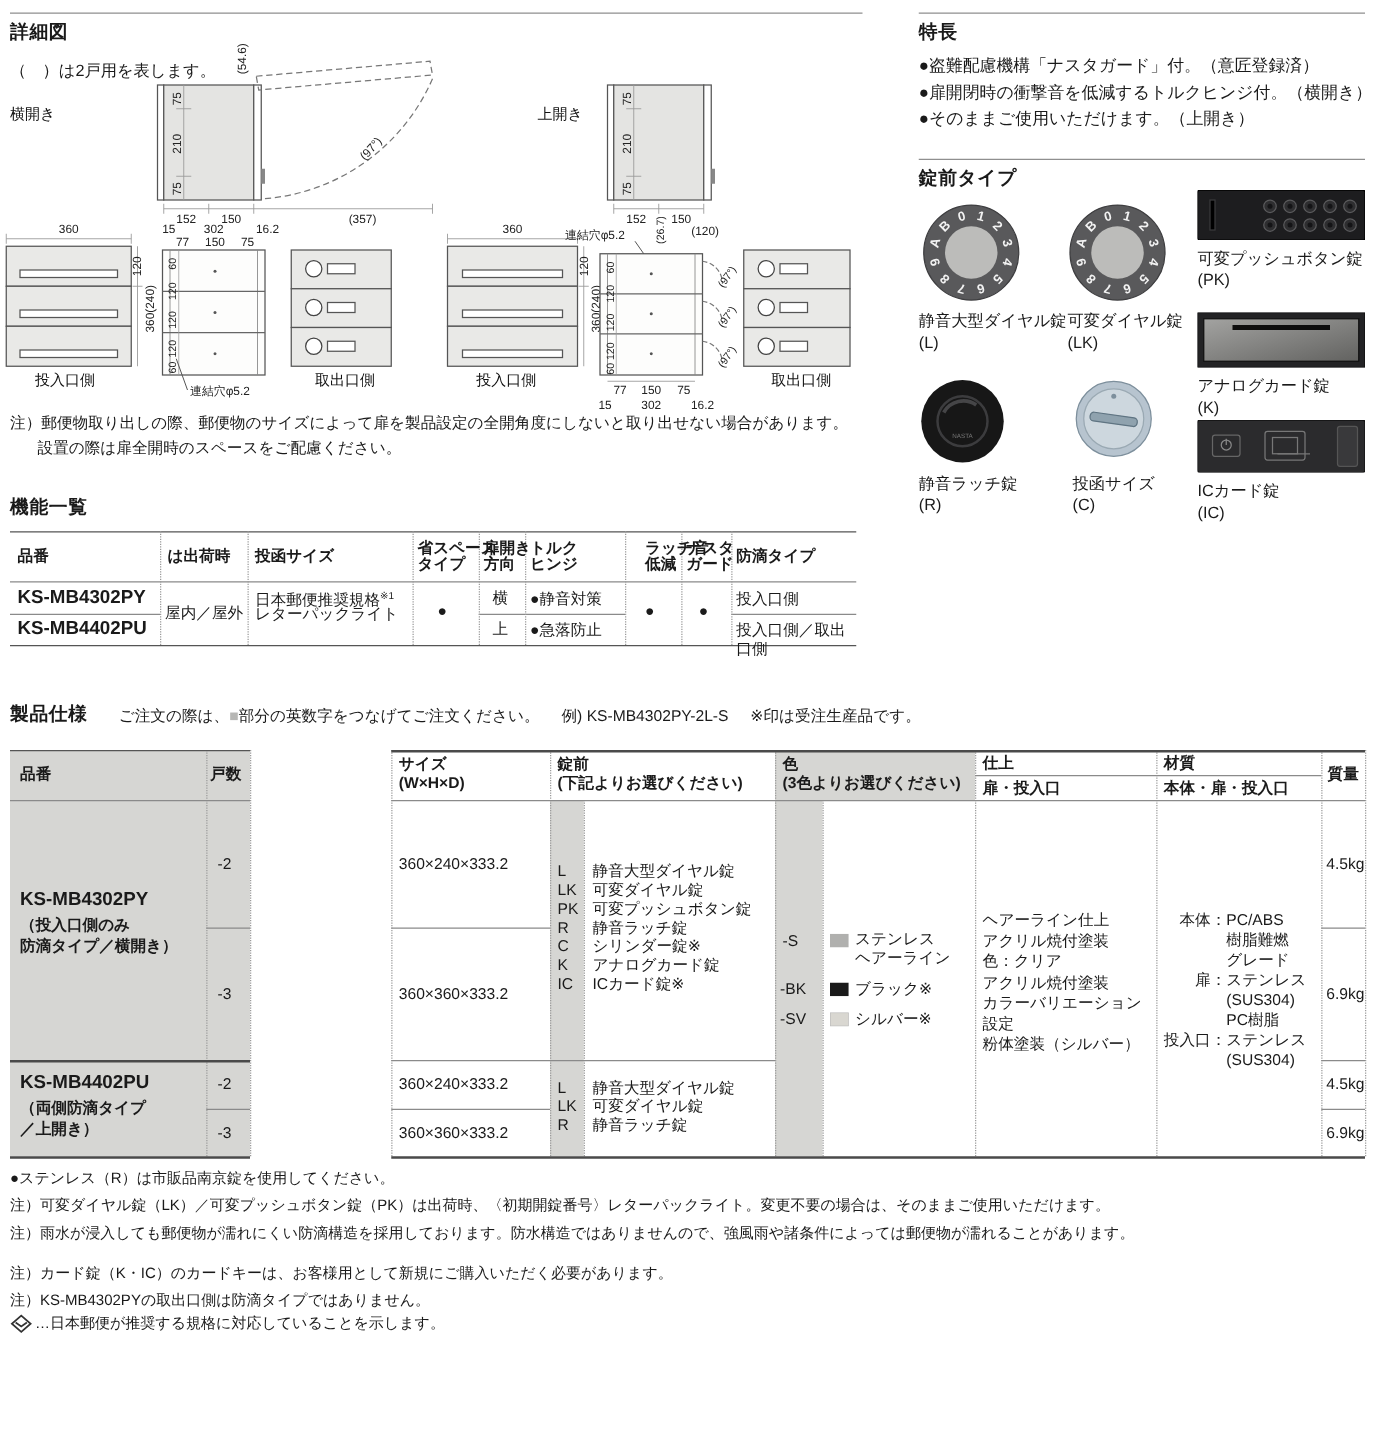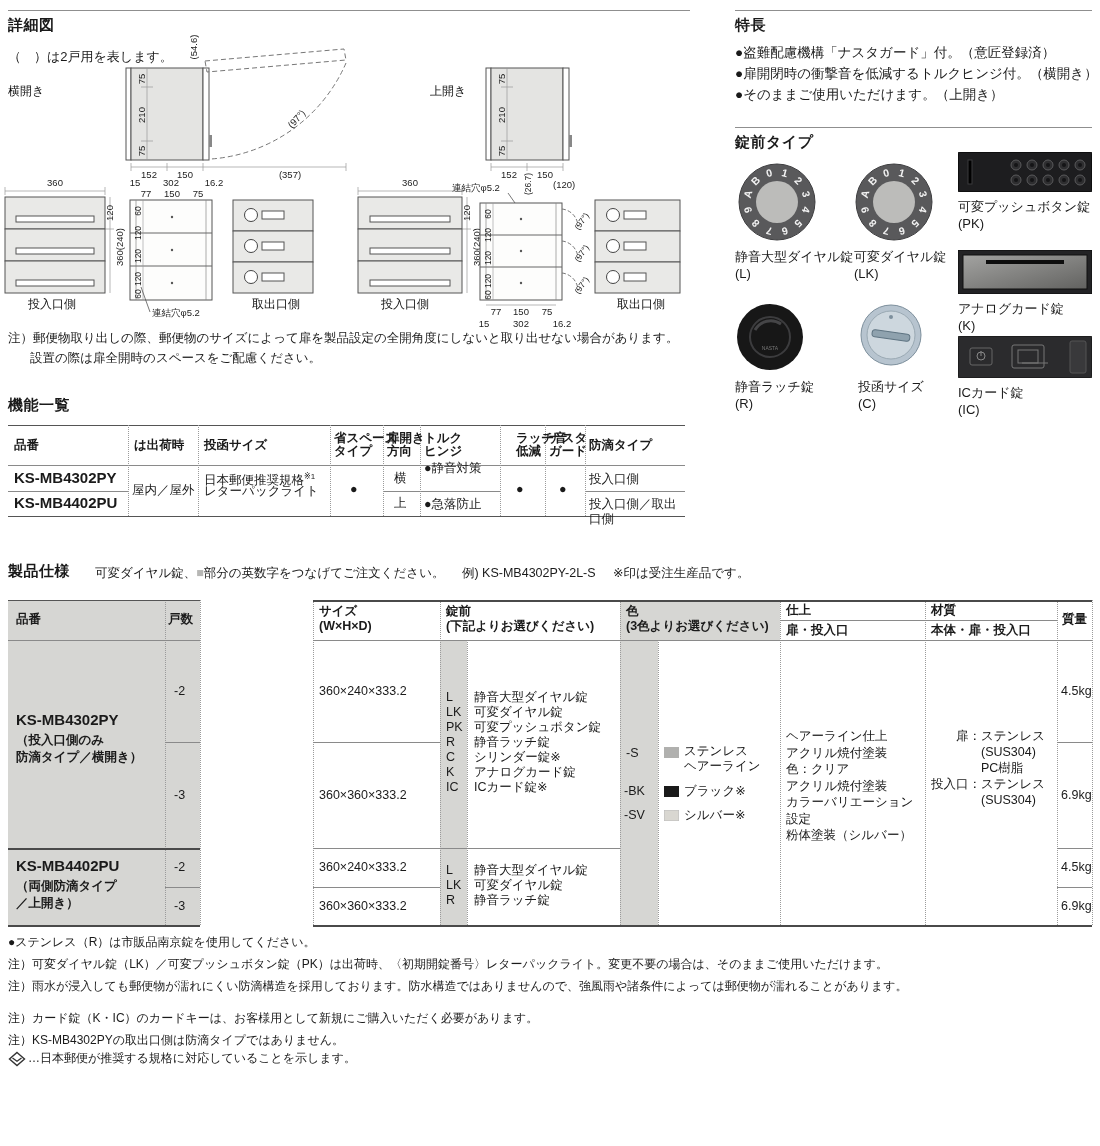--- a/index.html
+++ b/index.html
@@ -363,31 +363,31 @@
   <div class="cell t12 b" style="left:581px;top:13px">防滴タイプ</div>
 
   <div class="cell b" style="left:6px;top:45px;font-size:15px">KS-MB4302PY</div>
   <div class="cell b" style="left:6px;top:70px;font-size:15px">KS-MB4402PU</div>
   <div class="cell t12" style="left:124px;top:58px">屋内／屋外</div>
   <div class="cell t12" style="left:196px;top:44px"><span>日本郵便推奨規格</span><span class="sup">※1</span></div>
   <div class="cell t12" style="left:196px;top:59px">レターパックライト</div>
   <div class="cell t13" style="left:342px;top:57px">●</div>
   <div class="cell t14" style="left:386px;top:46px">横</div>
   <div class="cell t14" style="left:386px;top:71px">上</div>
-  <div class="cell t12" style="left:416px;top:36px">●静音対策</div>
+  <div class="cell t12" style="left:416px;top:47px">●静音対策</div>
   <div class="cell t12" style="left:416px;top:72px">●急落防止</div>
   <div class="cell t13" style="left:508px;top:57px">●</div>
   <div class="cell t13" style="left:551px;top:57px">●</div>
   <div class="cell t12" style="left:581px;top:47px">投入口側</div>
   <div class="cell t11" style="left:581px;top:72px">投入口側／取出口側</div>
 </div>
 
 <div class="sec-title" style="left:8px;top:562px">製品仕様</div>
 <div class="abs t125" style="left:95px;top:565px">
-  <span>可変ダイヤル錠、</span><span style="color:#b7b7b5">■</span><span>部分の英数字をつなげてご注文ください。</span>
+  <span>ご注文の際は、</span><span style="color:#b7b7b5">■</span><span>部分の英数字をつなげてご注文ください。</span>
   <span style="margin-left:14px">例) KS-MB4302PY-2L-S</span>
   <span style="margin-left:14px">※印は受注生産品です。</span>
 </div>
 
 <div class="abs" style="left:8px;top:600px;width:1084px;height:325px">
 
   <div class="abs gray" style="left:0;top:0;width:192px;height:325px"></div>
   <div class="vline" style="left:157px;top:0;height:325px"></div>
   <div class="vline" style="left:192px;top:0;height:325px"></div>
   <div class="hl mid" style="left:0;top:0;width:192px"></div>
@@ -493,20 +493,26 @@
   <div class="cell t125 pre" style="left:778px;top:128px;line-height:16.5px">ヘアーライン仕上
 アクリル焼付塗装
 色：クリア
 アクリル焼付塗装
 カラーバリエーション
 設定
 粉体塗装（シルバー）</div>
 
   <div class="abs" style="left:921px;top:128px;font-size:12.5px;line-height:16px">
     <div class="mat-row">
+        <div class="mat-lab">本体：</div>
+        <div class="mat-val">PC/ABS
+樹脂難燃
+グレード</div>
+      </div>
+    <div class="mat-row">
         <div class="mat-lab">扉：</div>
         <div class="mat-val">ステンレス
 (SUS304)
 PC樹脂</div>
       </div>
     <div class="mat-row">
         <div class="mat-lab">投入口：</div>
         <div class="mat-val">ステンレス
 (SUS304)</div>
       </div>

